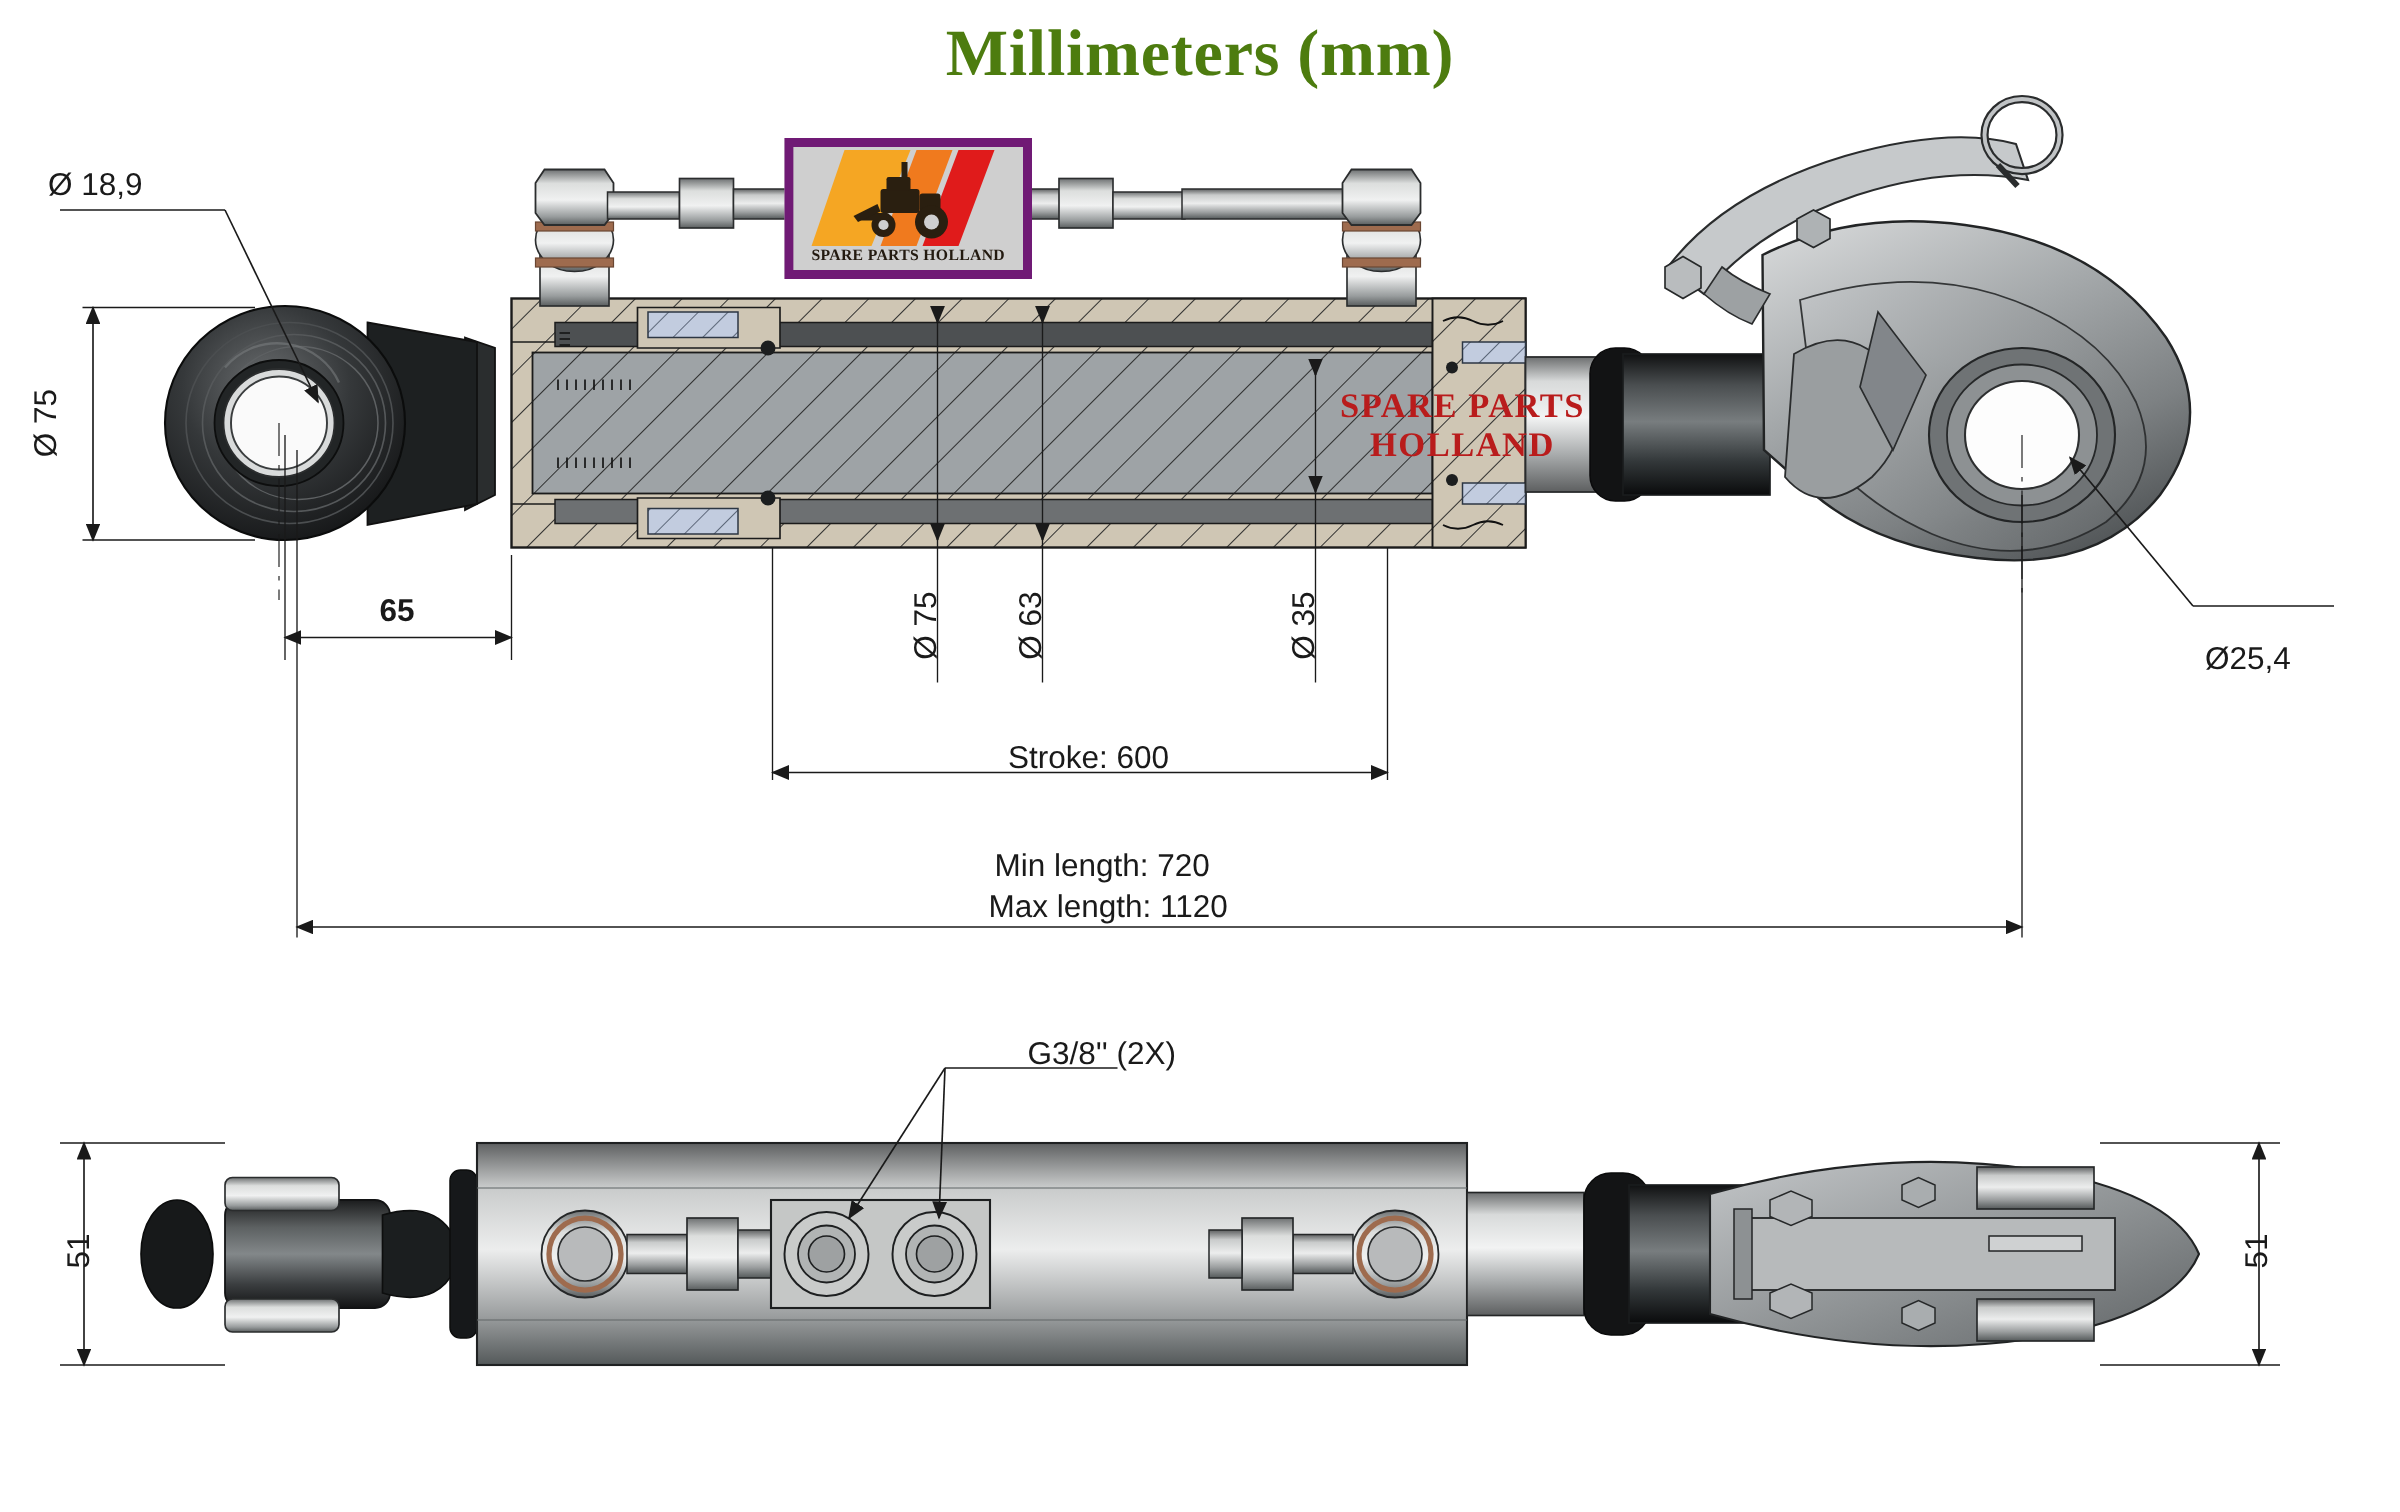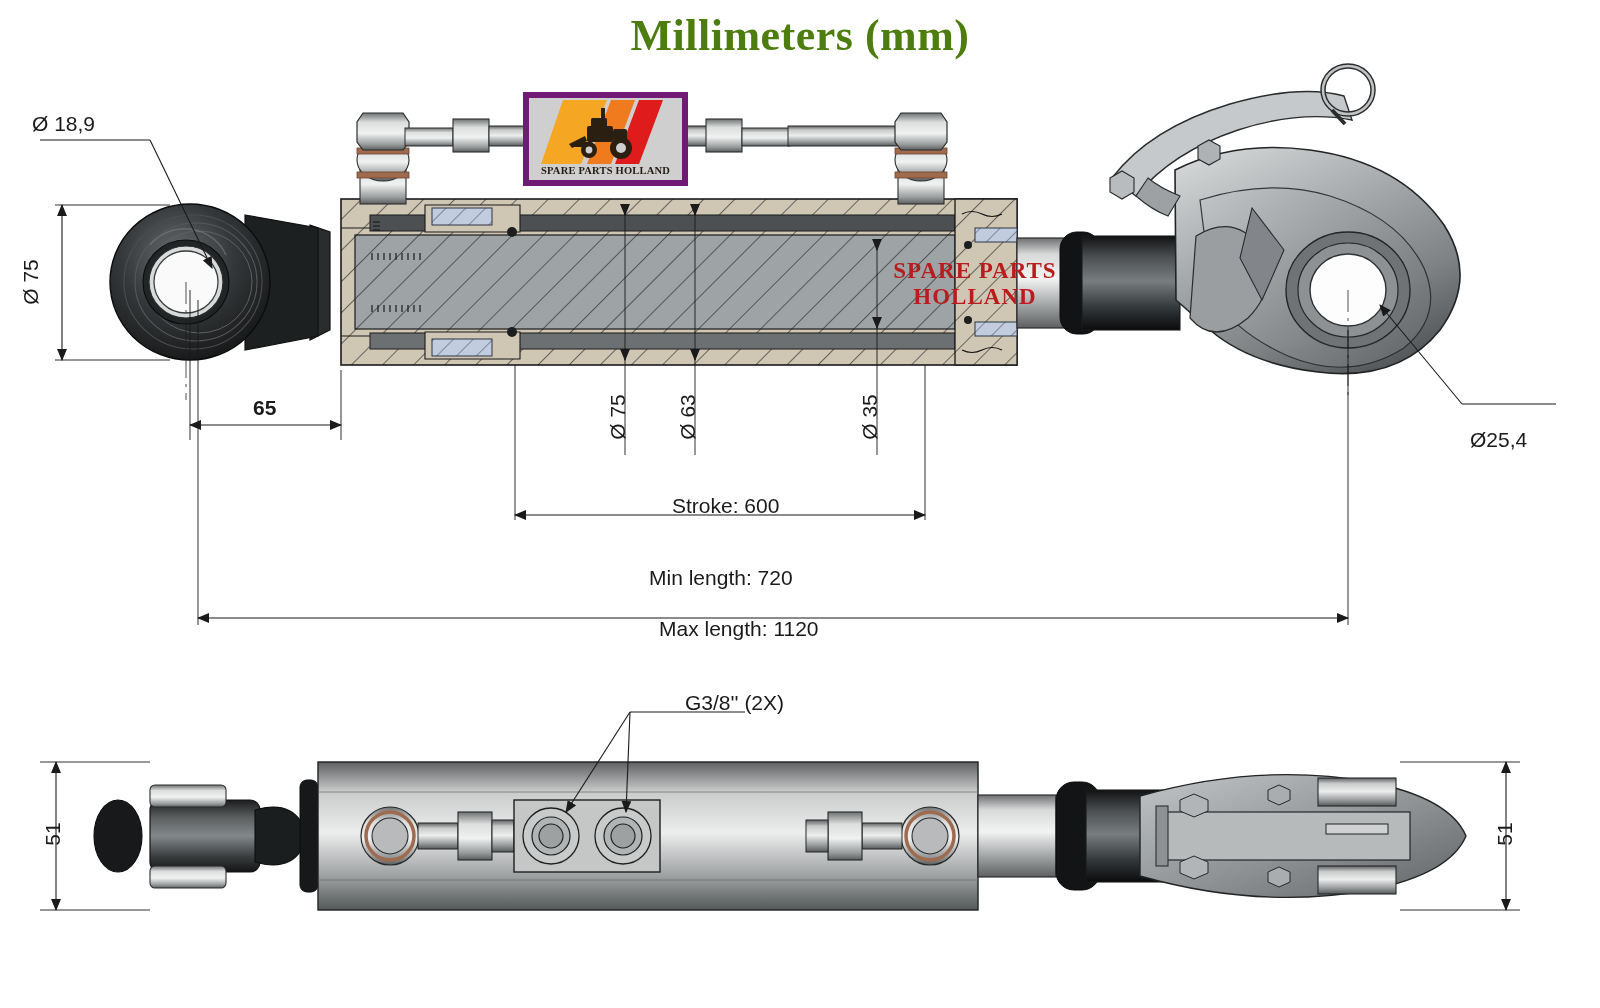--- a/index.html
+++ b/index.html
@@ -330,22 +330,22 @@
   <div class="dim" style="left:253px;top:396px;font-weight:bold;">65</div>
 
   <div class="dim rot" style="left:583px;top:405px;width:70px;text-align:center;">Ø 75</div>
 
   <div class="dim rot" style="left:653px;top:405px;width:70px;text-align:center;">Ø 63</div>
 
   <div class="dim rot" style="left:835px;top:405px;width:70px;text-align:center;">Ø 35</div>
 
   <div class="dim" style="left:672px;top:494px;">Stroke: 600</div>
 
-  <div class="dim" style="left:649px;top:566px;">Min length: 720</div>
-  <div class="dim" style="left:659px;top:593px;margin-top:24px;">Max length: 1120</div>
+  <div class="dim" style="left:663px;top:566px;">Min length: 720</div>
+  <div class="dim" style="left:659px;top:593px;">Max length: 1120</div>
 
   <div class="dim" style="left:1470px;top:404px;margin-top:24px;">Ø25,4</div>
 
   <div class="dim" style="left:638px;top:691px;margin-left:47px;">G3/8'' (2X)</div>
 
   <div class="dim rot" style="left:22px;top:822px;width:62px;text-align:center;">51</div>
 
   <div class="dim rot" style="left:1474px;top:822px;width:62px;text-align:center;">51</div>
 
   <div class="logobox" style="left:523px;top:92px;width:153px;height:82px;">

